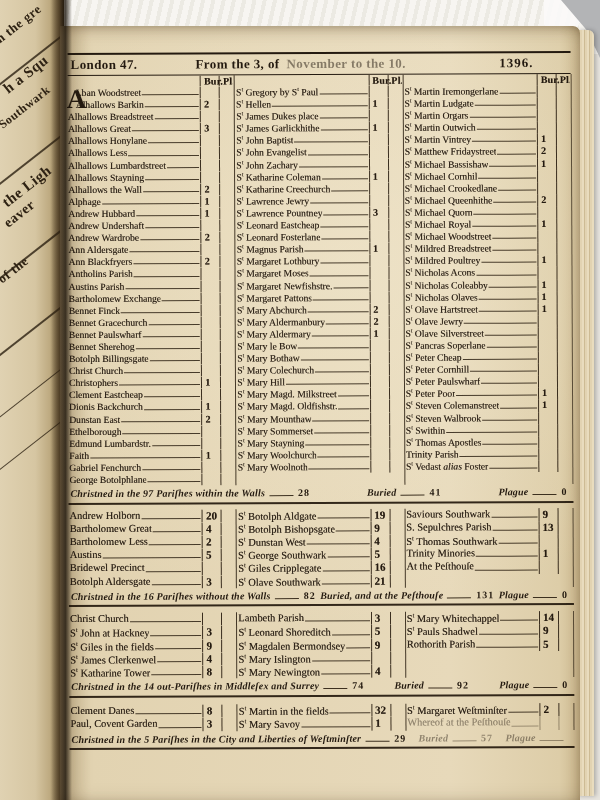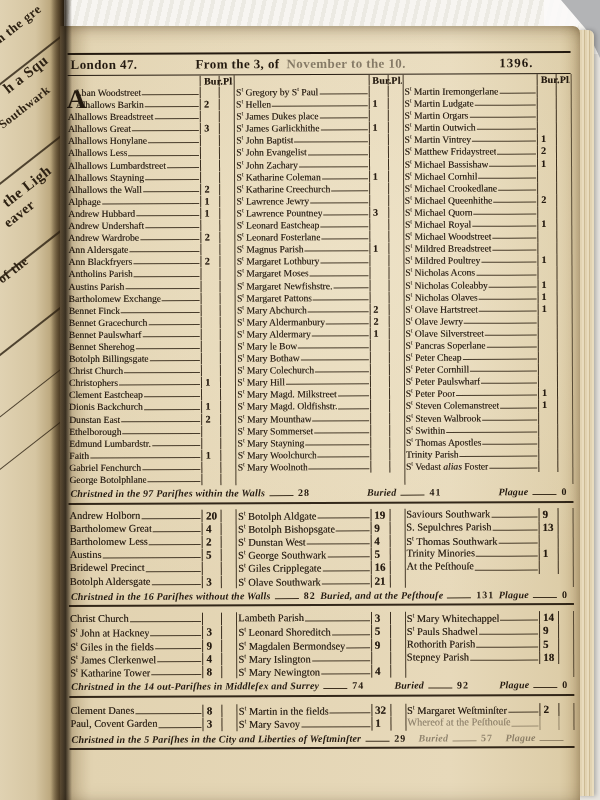--- a/index.html
+++ b/index.html
@@ -998,26 +998,20 @@
                   <span class="leader"></span>
                   <span class="num b">9</span>
                   <span class="num p"></span>
                 </div>
                 <div class="row">
                   <span class="nm">Rothorith Parish</span>
                   <span class="leader"></span>
                   <span class="num b">5</span>
                   <span class="num p"></span>
                 </div>
-                <div class="row">
-                  <span class="nm">Stepney Parish</span>
-                  <span class="leader"></span>
-                  <span class="num b">18</span>
-                  <span class="num p"></span>
-                </div>
               </div>
             </div>
             <div class="summary">
               <span class="sum-part">
                 <span class="sum-label">Christned in the 14 out-Pariſhes in Middleſex and Surrey</span>
                 <span class="sum-dash"></span>
                 <span class="sum-num">74</span>
               </span>
               <span class="sum-part">
                 <span class="sum-label">Buried</span>

